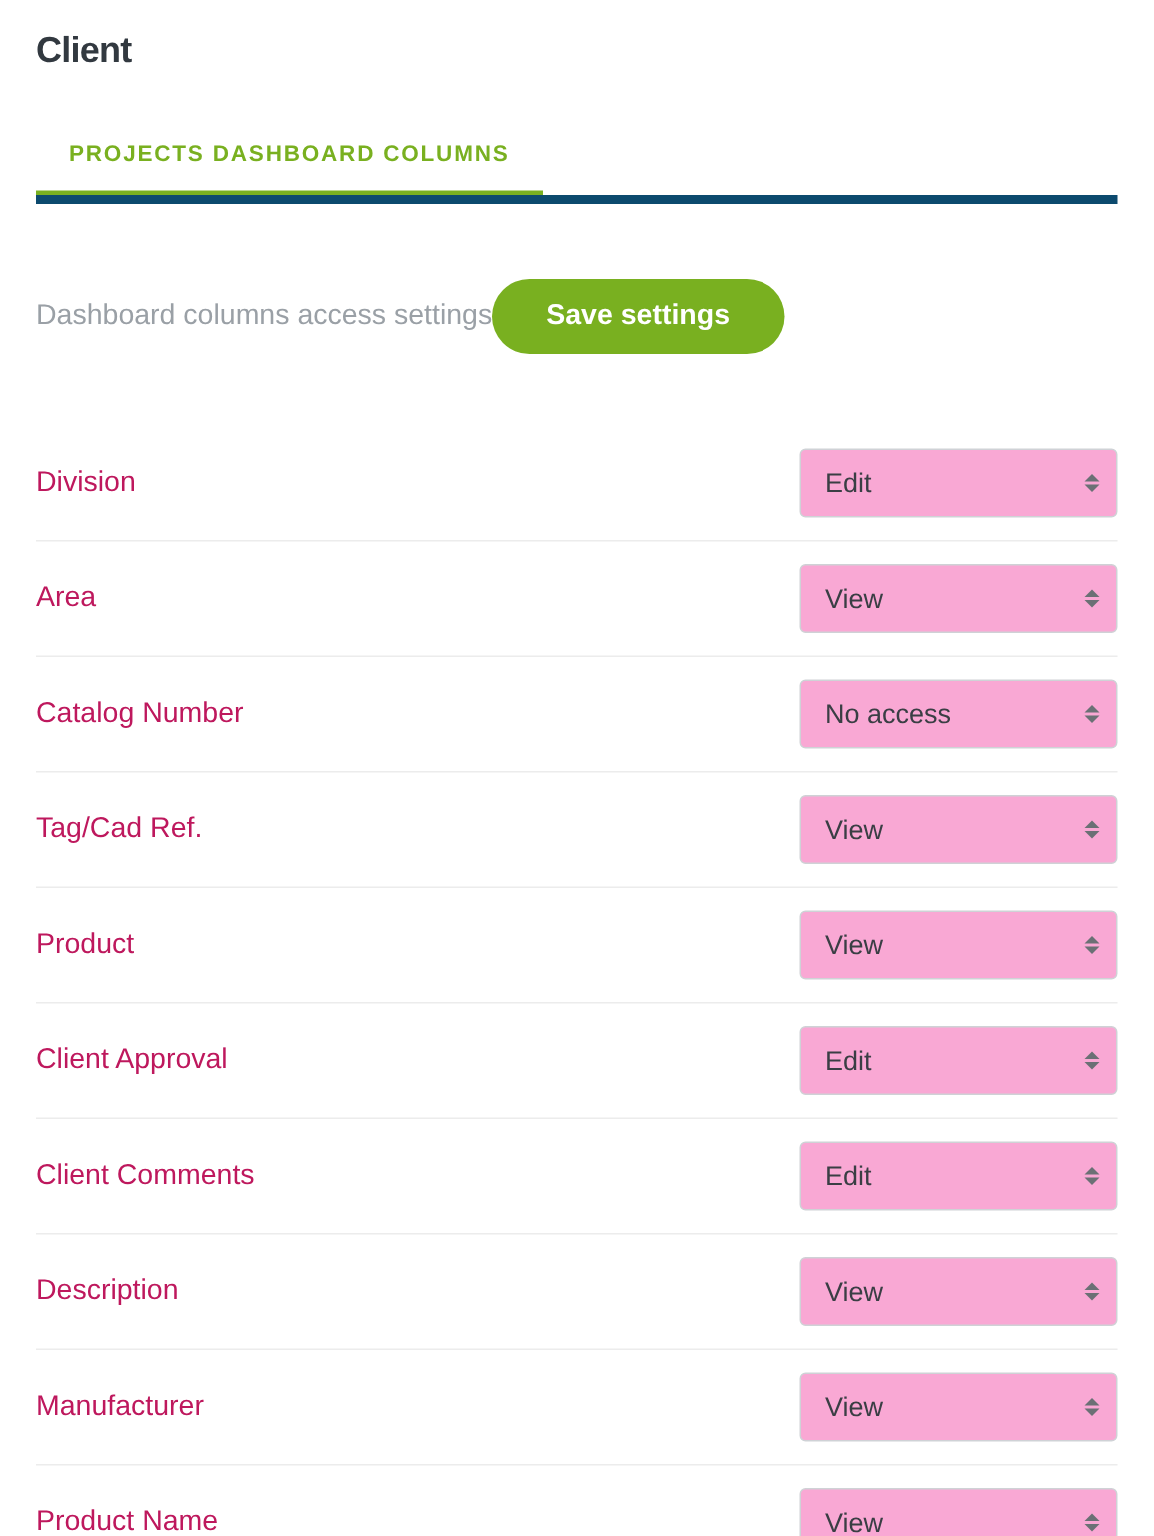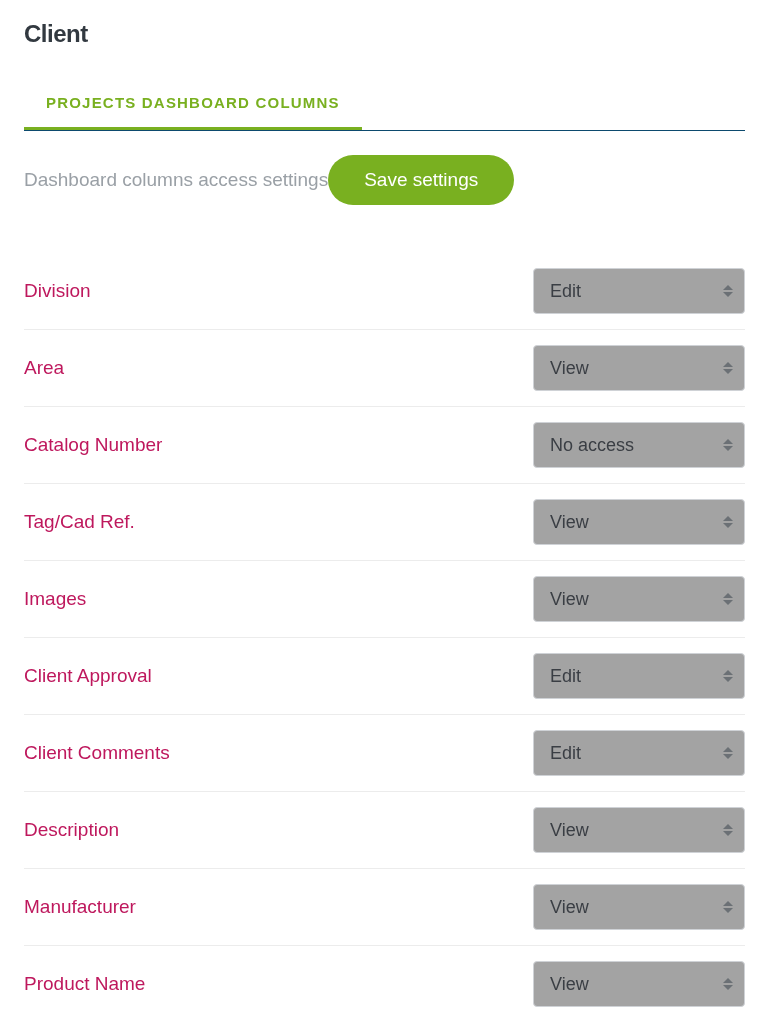--- a/index.html
+++ b/index.html
@@ -15,22 +15,22 @@
       color: #3a3e44;
     }
     .page-title {
       font-size: 24px;
       font-weight: 700;
       color: #323940;
       letter-spacing: -0.5px;
       margin-bottom: 28px;
     }
     .tabs-container {
-      border-bottom: 1px solid #0c4a6e;
-      margin-bottom: 24px;
+      border-bottom: 6px solid #0c4a6e;
+      margin-bottom: 50px;
     }
     .tab {
       display: inline-block;
       padding: 18px 22px 16px 22px;
       font-size: 15px;
       font-weight: 700;
       letter-spacing: 1.2px;
       text-transform: uppercase;
       color: #79b020;
       border-bottom: 3px solid #79b020;
@@ -43,21 +43,21 @@
     }
     .subtitle {
       font-size: 19px;
       font-weight: 400;
       color: #9aa0a6;
     }
     .save-button {
       background: #79b020;
       color: #ffffff;
       font-size: 19px;
-      font-weight: 400;
+      font-weight: 700;
       border: none;
       border-radius: 28px;
       padding: 14px 36px;
       cursor: pointer;
     }
     .settings-list {
       display: flex;
       flex-direction: column;
     }
     .setting-row {
@@ -78,21 +78,21 @@
     }
     .select-wrapper {
       position: relative;
       width: 212px;
     }
     .select-box {
       width: 100%;
       height: 46px;
       border: 1px solid #cfd2d6;
       border-radius: 4px;
-      background: #a3a3a3;
+      background: #f9a8d4;
       padding: 0 36px 0 16px;
       font-size: 18px;
       font-family: inherit;
       color: #3a3e44;
       appearance: none;
       -webkit-appearance: none;
       -moz-appearance: none;
       cursor: pointer;
       display: flex;
       align-items: center;
@@ -174,21 +174,21 @@
     <div class="select-wrapper">
       <div class="select-box">View</div>
       <div class="select-arrows">
         <div class="arrow-up"></div>
         <div class="arrow-down"></div>
       </div>
     </div>
   </div>
 
   <div class="setting-row">
-    <div class="setting-label">Images</div>
+    <div class="setting-label">Product</div>
     <div class="select-wrapper">
       <div class="select-box">View</div>
       <div class="select-arrows">
         <div class="arrow-up"></div>
         <div class="arrow-down"></div>
       </div>
     </div>
   </div>
 
   <div class="setting-row">

